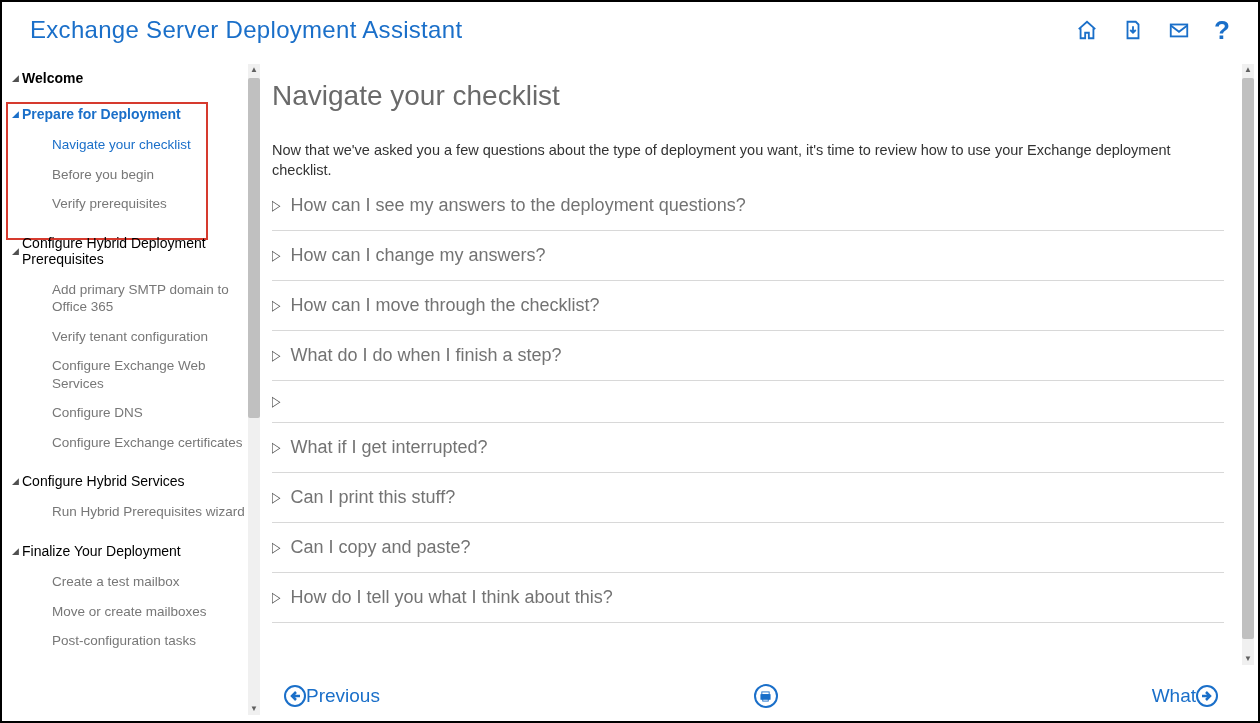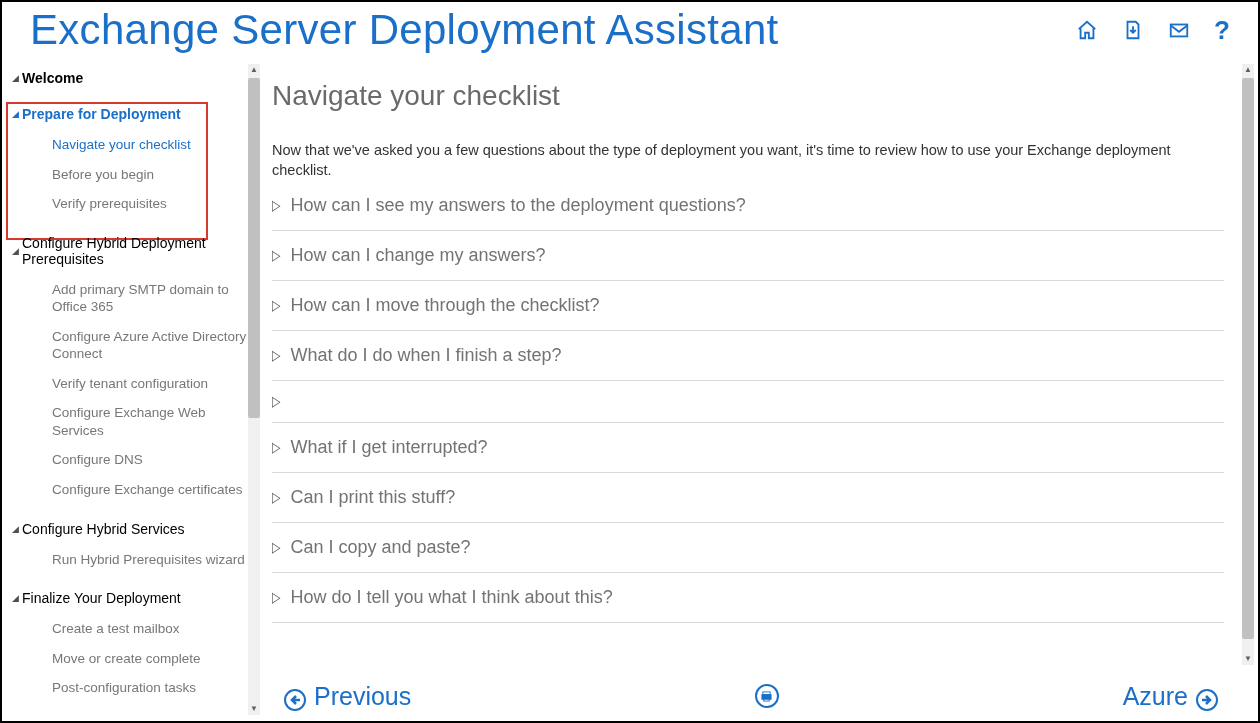--- a/index.html
+++ b/index.html
@@ -1,18 +1,18 @@
 <!DOCTYPE html>
 <html><head>
 <meta charset="utf-8">
 <style>
 * { box-sizing: border-box; margin: 0; padding: 0; }
 body { font-family: "Segoe UI", Tahoma, sans-serif; background: #fff; width: 1260px; height: 723px; overflow: hidden; border: 2px solid #000; position: relative; }
 .header { display: flex; align-items: center; justify-content: space-between; padding: 8px 28px 8px 28px; height: 56px; }
-.header-title { color: #1a6fc9; font-size: 42px; font-weight: 300; letter-spacing: 0.3px; }
+.header-title { color: #1a6fc9; font-size: 24px; font-weight: 300; letter-spacing: 0.3px; }
 .header-icons { display: flex; gap: 24px; align-items: center; }
 .header-icons .hicon { width: 22px; height: 22px; display: flex; align-items: center; justify-content: center; cursor: pointer; }
 .header-icons svg { width: 22px; height: 22px; fill: none; stroke: #1a6fc9; stroke-width: 2; }
 .help-q { color: #1a6fc9; font-size: 26px; font-weight: 600; cursor: pointer; }
 .layout { display: flex; height: calc(100% - 56px); }
 .sidebar { width: 258px; padding: 8px 0 8px 6px; position: relative; overflow: hidden; }
 .sidebar-scroll { position: absolute; right: 0; top: 6px; width: 12px; height: calc(100% - 12px); background: #f0f0f0; }
 .sidebar-scroll .thumb { background: #c0c0c0; width: 100%; height: 340px; position: absolute; top: 14px; border-radius: 2px; }
 .sidebar-scroll .arrow { position: absolute; left: 0; width: 12px; height: 12px; font-size: 8px; text-align: center; color: #606060; line-height: 12px; }
 .sidebar-scroll .arrow.up { top: 0; }
@@ -35,21 +35,21 @@
 .content-scroll .arrow { position: absolute; left: 0; width: 12px; height: 12px; font-size: 8px; text-align: center; color: #606060; line-height: 12px; }
 .content-scroll .arrow.up { top: 0; }
 .content-scroll .arrow.down { bottom: 0; }
 .content { flex: 1; padding: 22px 34px 0 12px; overflow: hidden; }
 .page-title { font-size: 28px; font-weight: 300; color: #6a6a6a; margin-bottom: 28px; }
 .intro-text { font-size: 14.5px; color: #333; line-height: 1.4; }
 .accordion-item { border-bottom: 1px solid #d8d8d8; padding: 14px 0 14px 0; display: flex; align-items: center; gap: 10px; cursor: pointer; }
 .accordion-item .caret { font-size: 11px; color: #555; transform: scaleY(1.3); }
 .accordion-label { font-size: 18px; color: #737373; font-weight: 400; }
 .footer { height: 50px; display: flex; align-items: center; justify-content: space-between; padding: 0 40px 0 24px; border-top: 0; }
-.nav-btn { display: flex; align-items: flex-end; gap: 8px; color: #1a6fc9; font-size: 25px; cursor: pointer; }
+.nav-btn { display: flex; align-items: flex-start; gap: 0; color: #1a6fc9; font-size: 19px; cursor: pointer; }
 .nav-btn .circ { width: 22px; height: 22px; border: 2px solid #1a6fc9; border-radius: 50%; display: flex; align-items: center; justify-content: center; }
 .nav-btn .circ svg { width: 12px; height: 12px; fill: none; stroke: #1a6fc9; stroke-width: 2.5; }
 .print-btn { width: 24px; height: 24px; border: 2px solid #1a6fc9; border-radius: 50%; display: flex; align-items: center; justify-content: center; cursor: pointer; }
 .print-btn svg { width: 11px; height: 11px; fill: #1a6fc9; stroke: #1a6fc9; }
 </style>
 </head>
 <body>
 
 <div class="header">
   <div class="header-title">Exchange Server Deployment Assistant</div>
@@ -98,21 +98,20 @@
       </div>
     </div>
 
     <div class="nav-section">
       <div class="nav-head expanded">
         <span class="tri">◢</span>
         <span class="nav-head-label gray">Configure Hybrid Deployment Prerequisites</span>
       </div>
       <div class="nav-items">
         <div class="nav-item">Add primary SMTP domain to Office 365</div>
-        <div class="nav-item">Configure Azure Active Directory Connect</div>
         <div class="nav-item">Verify tenant configuration</div>
         <div class="nav-item">Configure Exchange Web Services</div>
         <div class="nav-item">Configure DNS</div>
         <div class="nav-item">Configure Exchange certificates</div>
       </div>
     </div>
 
     <div class="nav-section">
       <div class="nav-head expanded">
         <span class="tri">◢</span>
@@ -123,21 +122,21 @@
       </div>
     </div>
 
     <div class="nav-section">
       <div class="nav-head expanded">
         <span class="tri">◢</span>
         <span class="nav-head-label gray">Finalize Your Deployment</span>
       </div>
       <div class="nav-items">
         <div class="nav-item">Create a test mailbox</div>
-        <div class="nav-item">Move or create complete</div>
+        <div class="nav-item">Move or create mailboxes</div>
         <div class="nav-item">Post-configuration tasks</div>
 
       </div>
     </div>
 
     <div class="sidebar-scroll">
       <div class="arrow up">▲</div>
       <div class="thumb"></div>
       <div class="arrow down">▼</div>
     </div>
@@ -201,21 +200,21 @@
         <span>Previous</span>
       </div>
       <div class="print-btn">
         <svg viewBox="0 0 12 12">
             <rect x="2" y="1" width="8" height="3" fill="none"></rect>
             <rect x="1" y="4" width="10" height="5" fill="#1a6fc9"></rect>
             <rect x="3" y="8" width="6" height="3" fill="none" stroke-width="1"></rect>
           </svg>
       </div>
       <div class="nav-btn">
-        <span>Azure</span>
+        <span>What</span>
         <span class="circ">
           <svg viewBox="0 0 12 12">
               <path d="M5 2 L9 6 L5 10 M9 6 H1"></path>
             </svg>
         </span>
       </div>
     </div>
   </div>
 
 </div>

